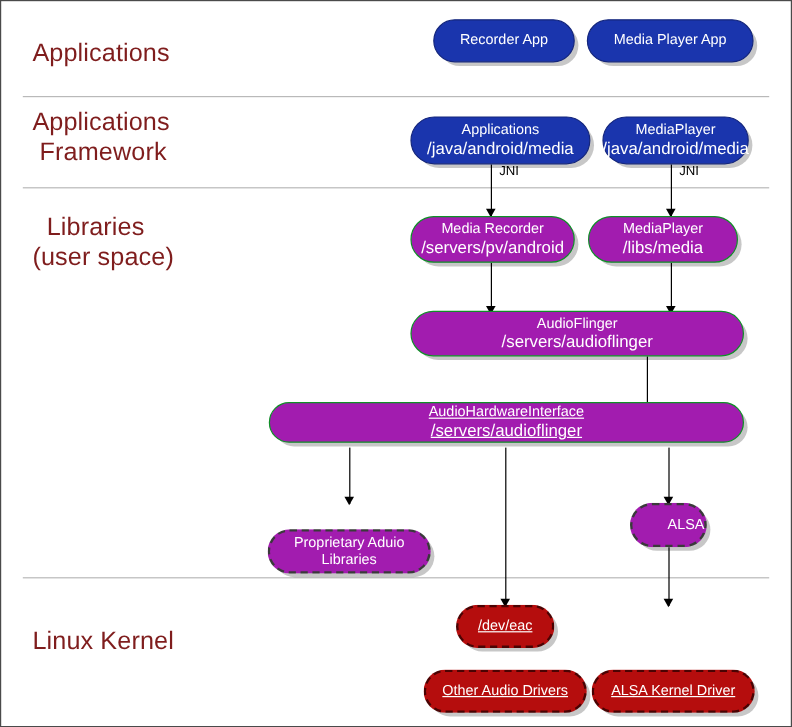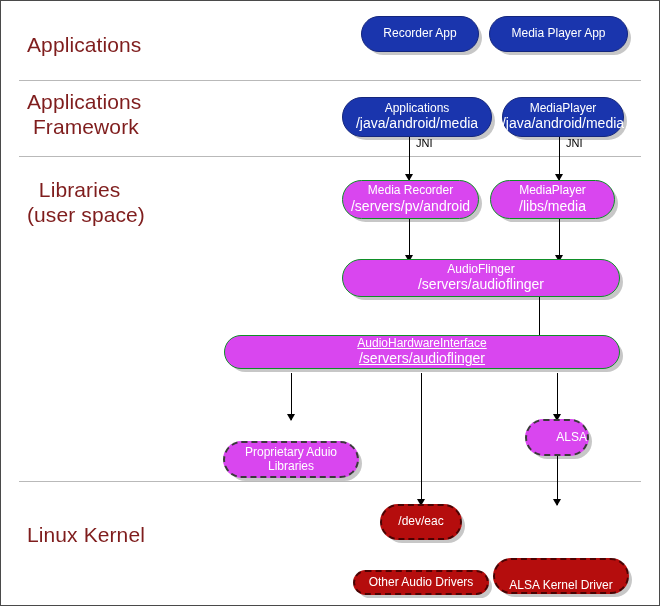--- a/index.html
+++ b/index.html
@@ -54,24 +54,24 @@
   .node .title {
     font-size: 12px;
     white-space: nowrap;
   }
   .node .sub {
     font-size: 14px;
     white-space: nowrap;
     margin-top: 1px;
   }
   .node.blue  { background: #1a35ad; border: 1px solid #14267c; }
-  .node.green { background: #d946ef; border: 1px solid #0f8f27; }
+  .node.green { background: #a21caf; border: 1px solid #0f8f27; }
   .node.red   { background: #b50d0d; border: 1px solid #7d0707; }
   .node.dashed { border-style: dashed; border-width: 2px; border-color: #3a3a3a; }
-  .node.red.dashed { border-color: #4a0303; }
+  .node.red.dashed { border-color: #4a0303; text-decoration: underline; }
 
   
   .vline {
     position: absolute;
     width: 1px;
     background: #000000;
   }
   .arrowhead {
     position: absolute;
     width: 0;
@@ -180,21 +180,21 @@
 
   <div class="node green dashed" style="left:524px; top:418px; width:64px; height:37px;align-items:flex-end;">
     <div class="title">ALSA</div>
   </div>
 
   <div class="node red dashed" style="left:379px; top:503px; width:82px; height:36px;">
     <div class="title">/dev/eac</div>
   </div>
 
 
-  <div class="node red dashed" style="left:352px; top:557px; width:136px; height:25px;margin-top:12px;">
+  <div class="node red dashed" style="left:352px; top:557px; width:136px; height:36px;">
     <div class="title">Other Audio Drivers</div>
   </div>
 
-  <div class="node red dashed" style="left:492px; top:557px; width:136px; height:36px;justify-content:flex-end;">
+  <div class="node red dashed" style="left:492px; top:557px; width:136px; height:36px;">
     <div class="title">ALSA Kernel Driver</div>
   </div>
 
 </div>
 
 </body></html>

